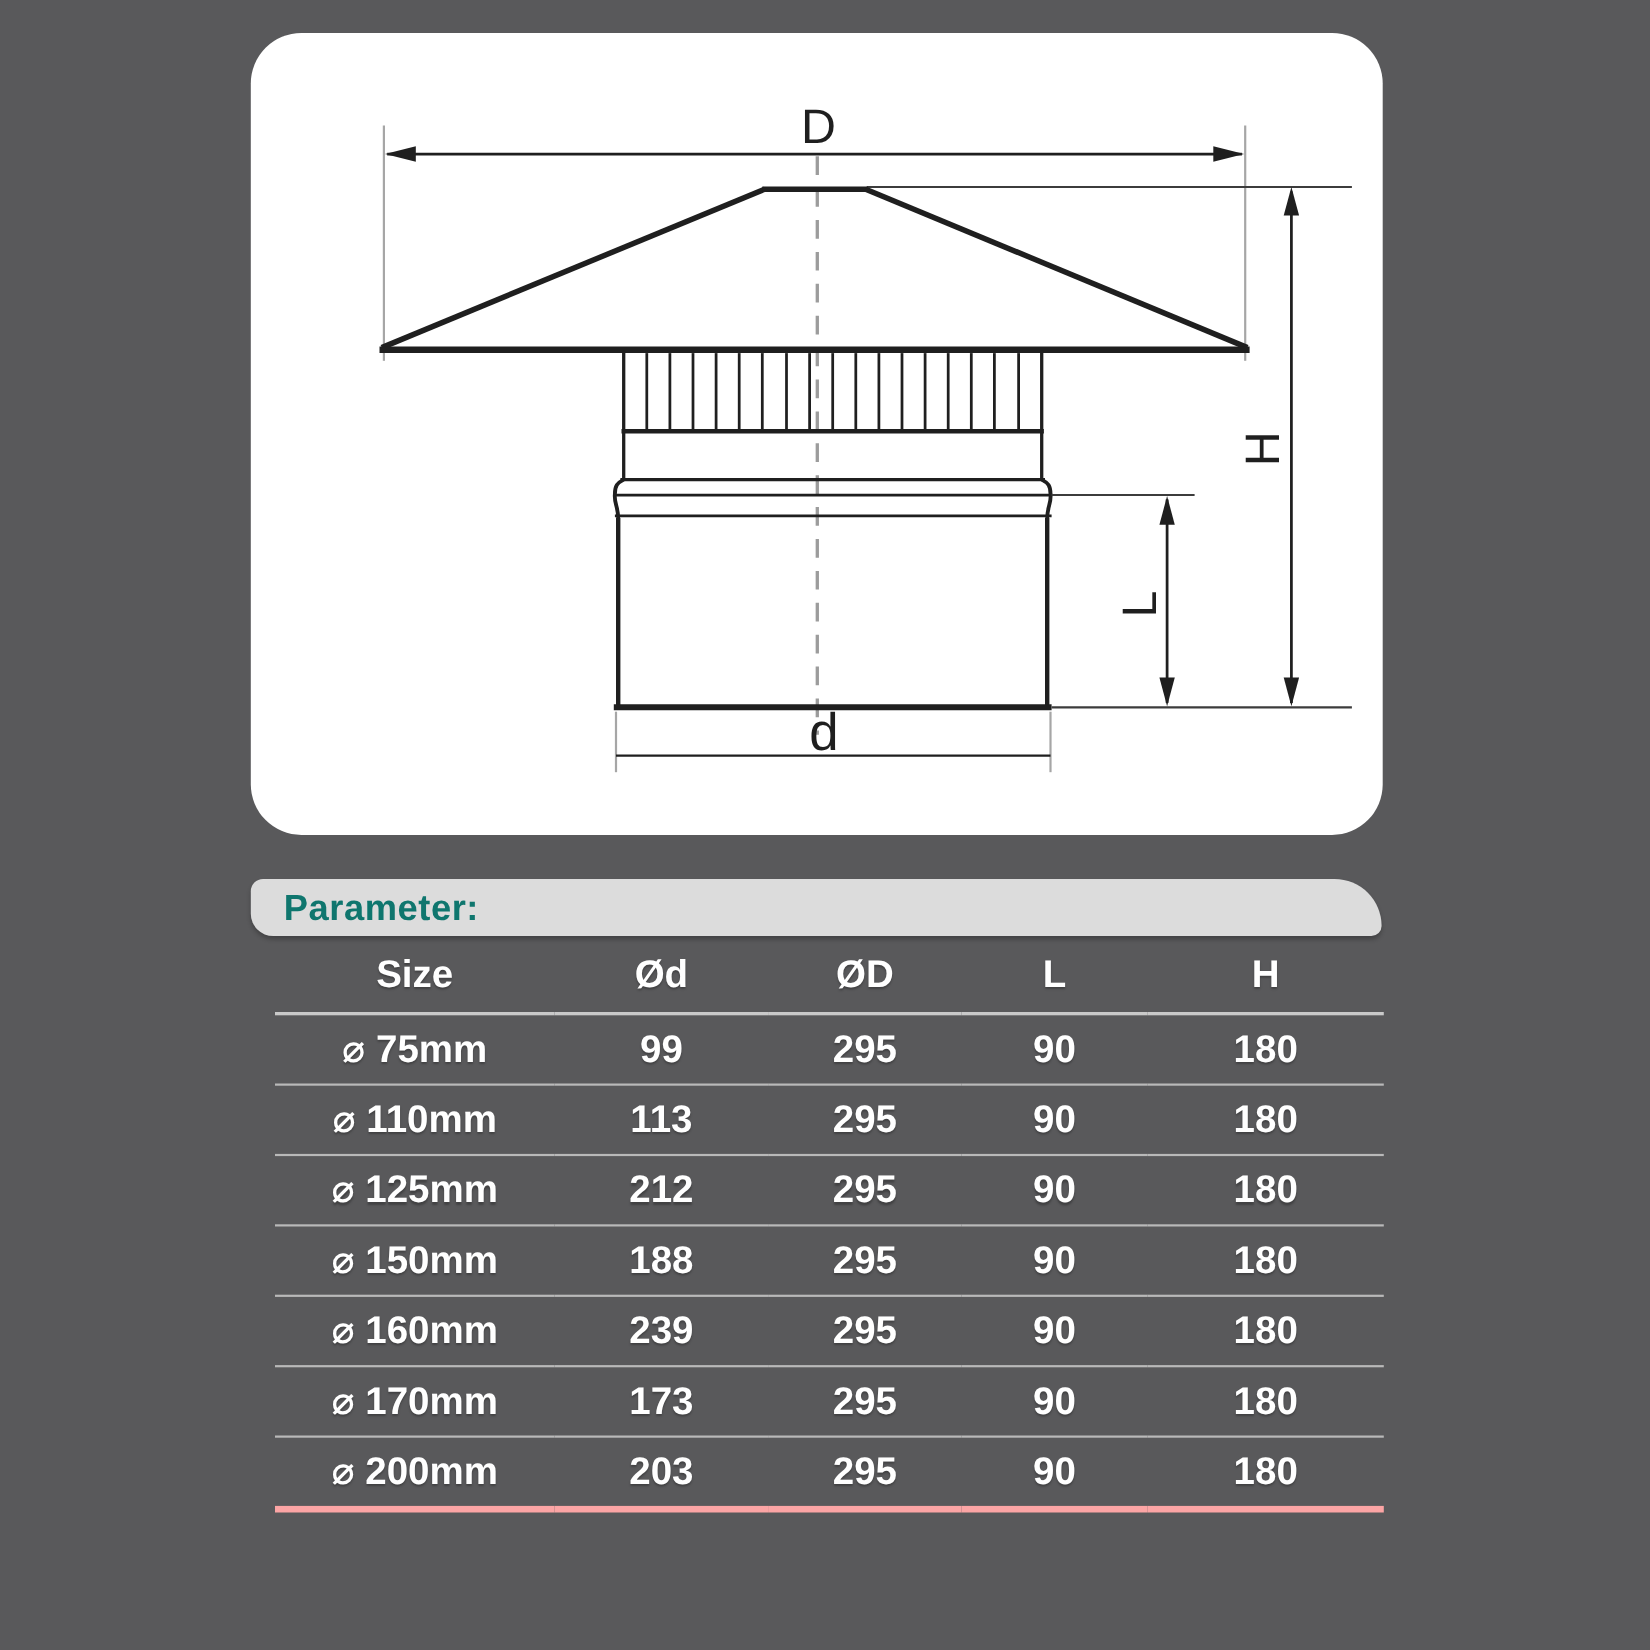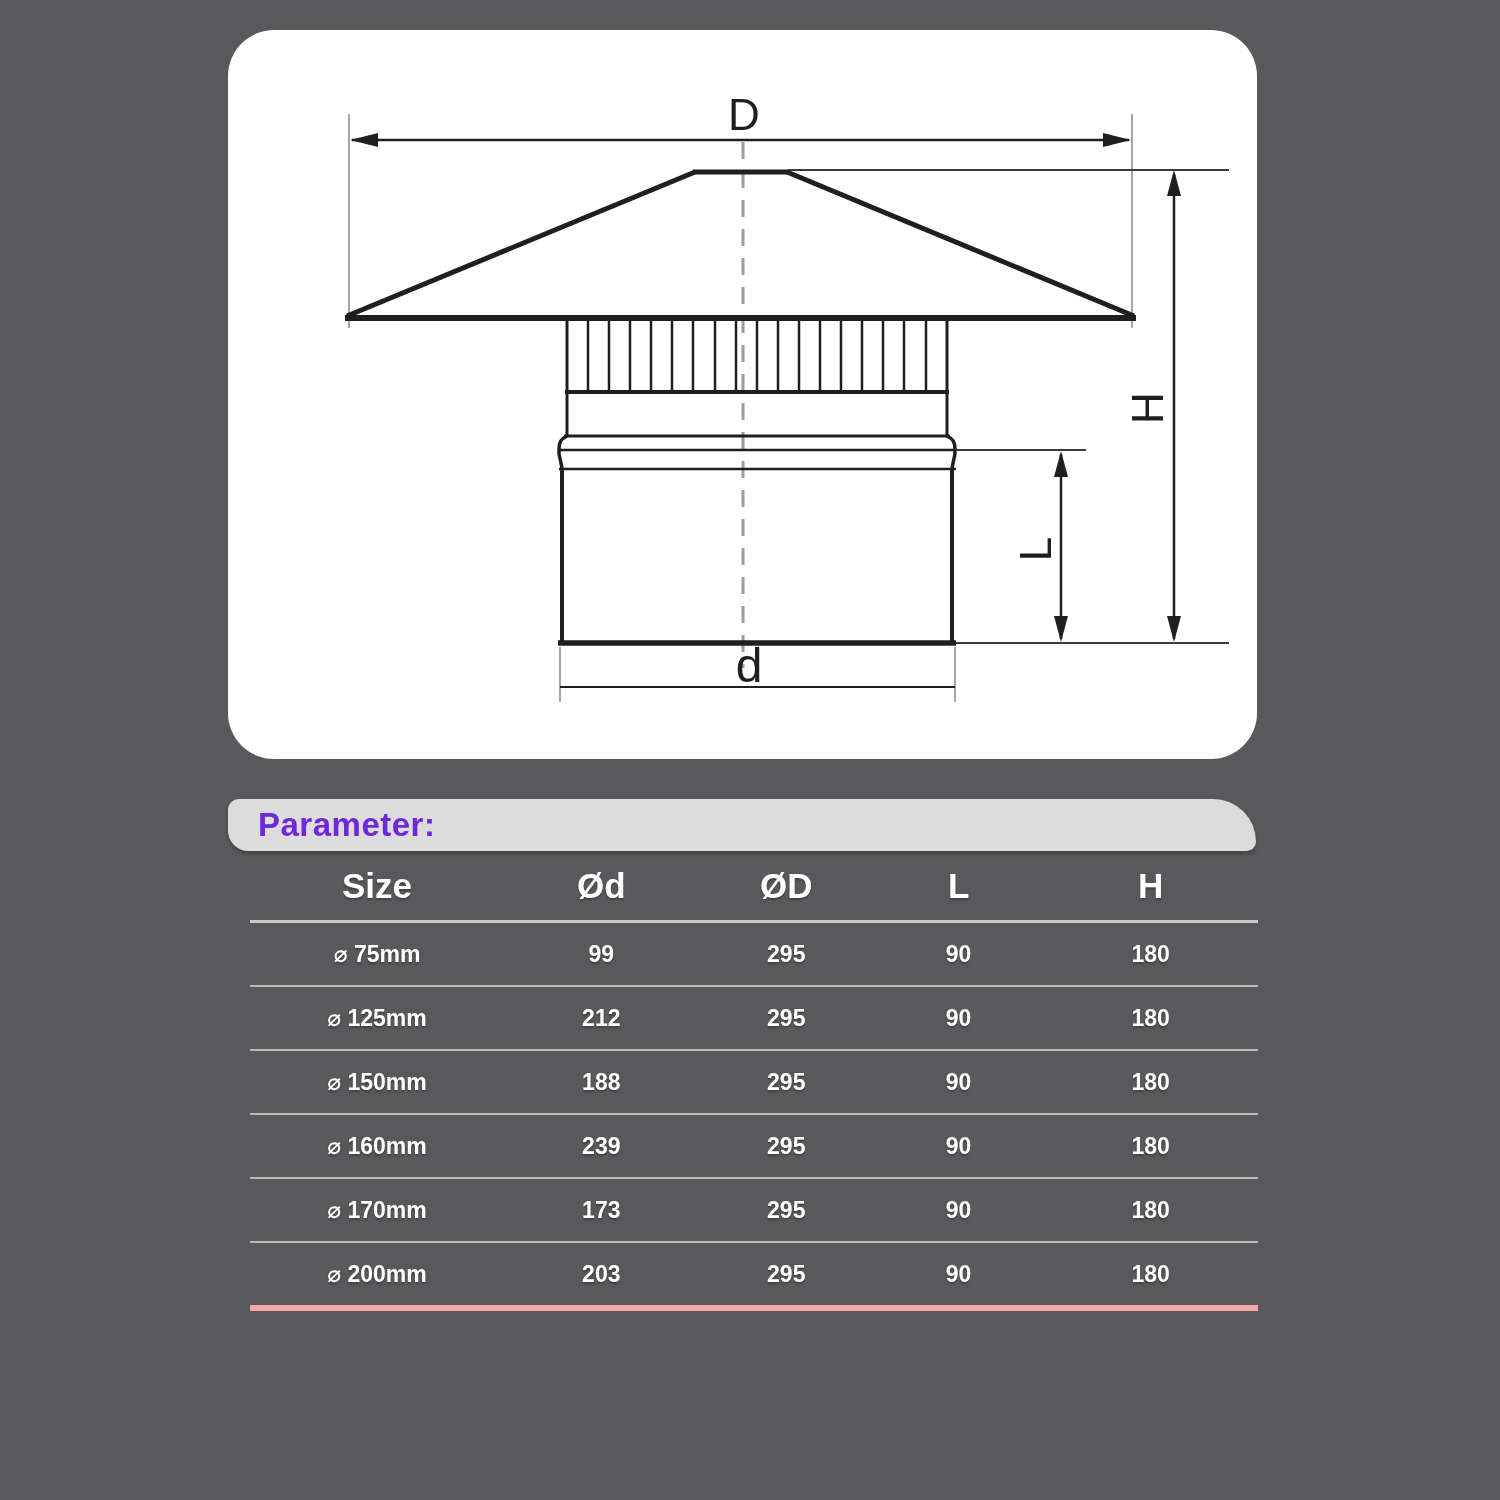--- a/index.html
+++ b/index.html
@@ -5,27 +5,27 @@
   html,body{margin:0;padding:0;background:#59595B;}
   .stage{position:relative;width:1500px;height:1500px;background:#59595B;overflow:hidden;
          font-family:"Liberation Sans","DejaVu Sans",sans-serif;}
   .card{position:absolute;left:228px;top:30px;width:1029px;height:729px;
         background:#FFFFFF;border-radius:46px;}
   .card svg{position:absolute;left:0;top:0;width:100%;height:100%;}
   .param-bar{position:absolute;left:228px;top:799px;width:1028px;height:52px;
              background:#DCDCDC;border-radius:12px 46px 10px 22px;
              box-shadow:0 3px 4px rgba(0,0,0,0.25);
              display:flex;align-items:center;padding-left:30px;box-sizing:border-box;}
-  .param-bar span{font-size:33px;font-weight:bold;color:#6d28d9;letter-spacing:0.5px;}
+  .param-bar span{font-size:33px;font-weight:bold;color:#0f766e;letter-spacing:0.5px;}
   table.params{position:absolute;left:250px;top:852px;width:1008px;
                border-collapse:collapse;table-layout:fixed;}
   table.params th{height:66px;font-size:35px;font-weight:bold;color:#FFFFFF;
                   text-align:center;vertical-align:middle;
                   border-bottom:3px solid #C9C9C9;text-shadow:0 2px 2px rgba(0,0,0,0.28);}
-  table.params td{height:60px;font-size:23px;font-weight:bold;color:#FFFFFF;
+  table.params td{height:60px;font-size:35px;font-weight:bold;color:#FFFFFF;
                   text-align:center;vertical-align:middle;
                   border-bottom:2px solid #B9B9B9;text-shadow:0 2px 2px rgba(0,0,0,0.28);}
   table.params tbody tr:last-child td{border-bottom:6px solid #fca5a5;}
   .dim{stroke:#1F1F1F;fill:none;}
   .ext{stroke:#A6A6A6;stroke-width:2;fill:none;}
   .thin{stroke:#3C3C3C;stroke-width:2;fill:none;}
   .lbl{fill:#1F1F1F;font-family:"Liberation Sans","DejaVu Sans",sans-serif;}
 </style>
 </head>
 <body>
@@ -148,20 +148,27 @@
     </thead>
     <tbody>
         <tr>
           <td>⌀ 75mm</td>
           <td>99</td>
           <td>295</td>
           <td>90</td>
           <td>180</td>
         </tr>
         <tr>
+          <td>⌀ 110mm</td>
+          <td>113</td>
+          <td>295</td>
+          <td>90</td>
+          <td>180</td>
+        </tr>
+        <tr>
           <td>⌀ 125mm</td>
           <td>212</td>
           <td>295</td>
           <td>90</td>
           <td>180</td>
         </tr>
         <tr>
           <td>⌀ 150mm</td>
           <td>188</td>
           <td>295</td>

